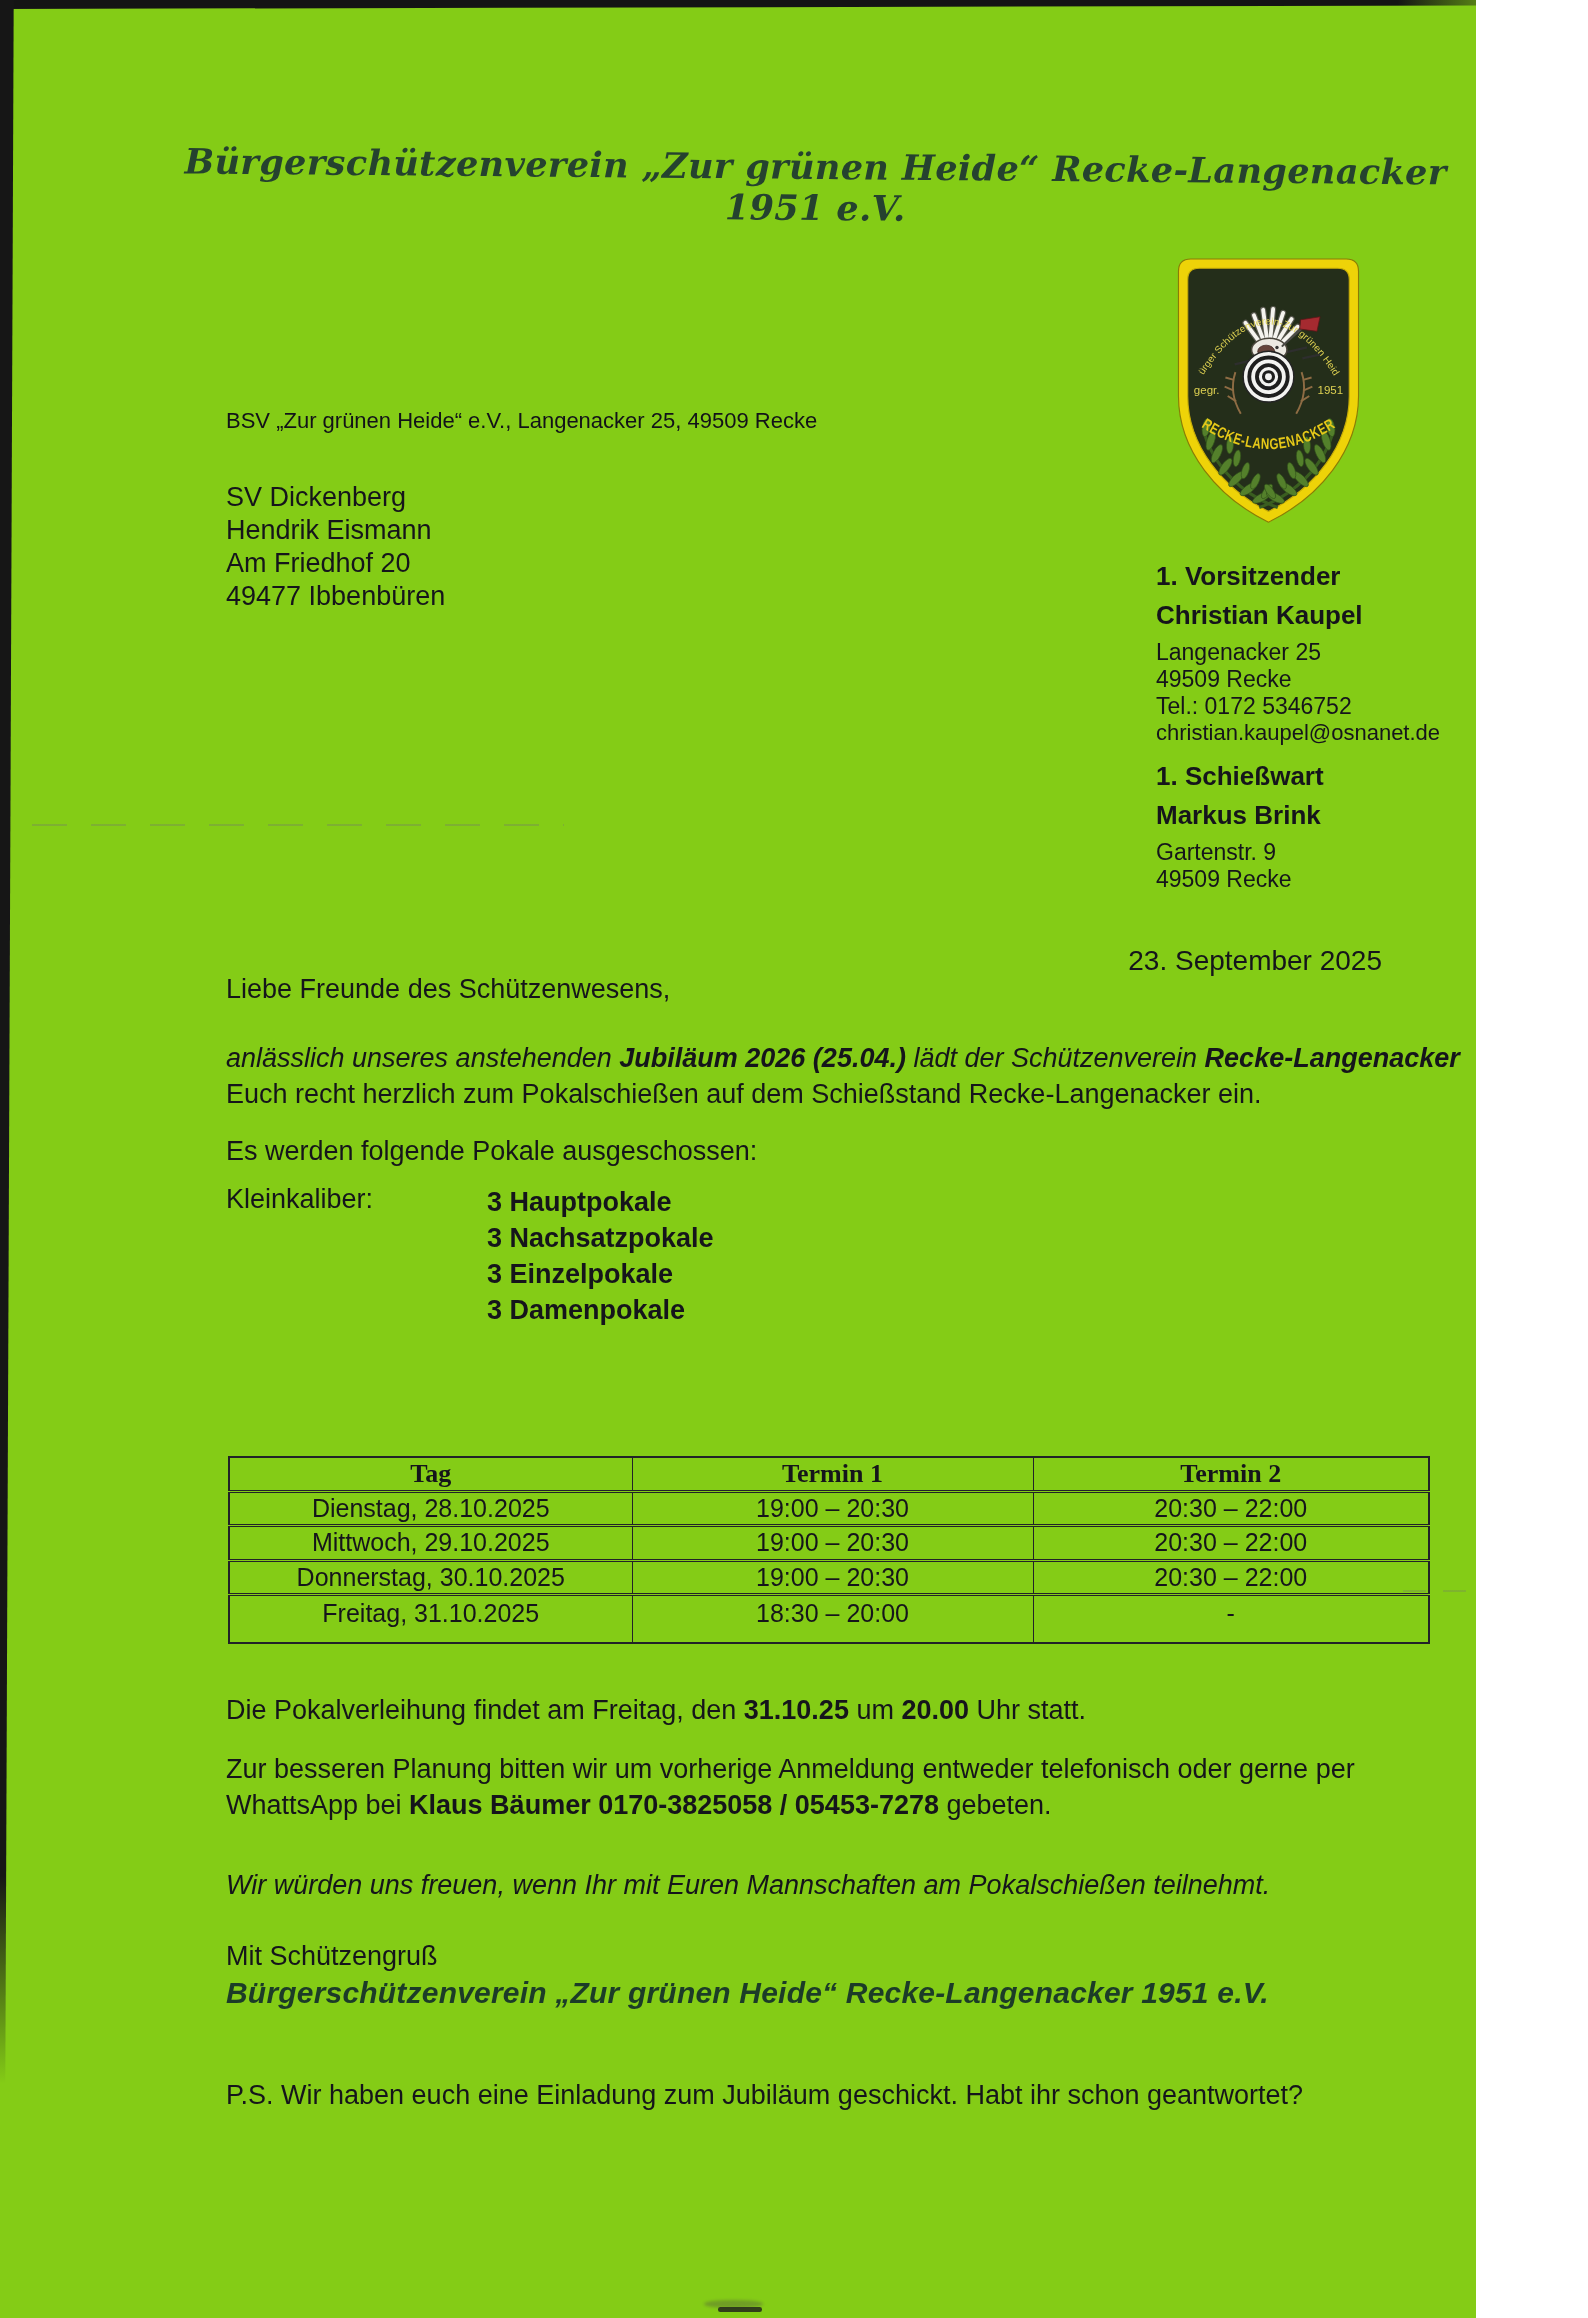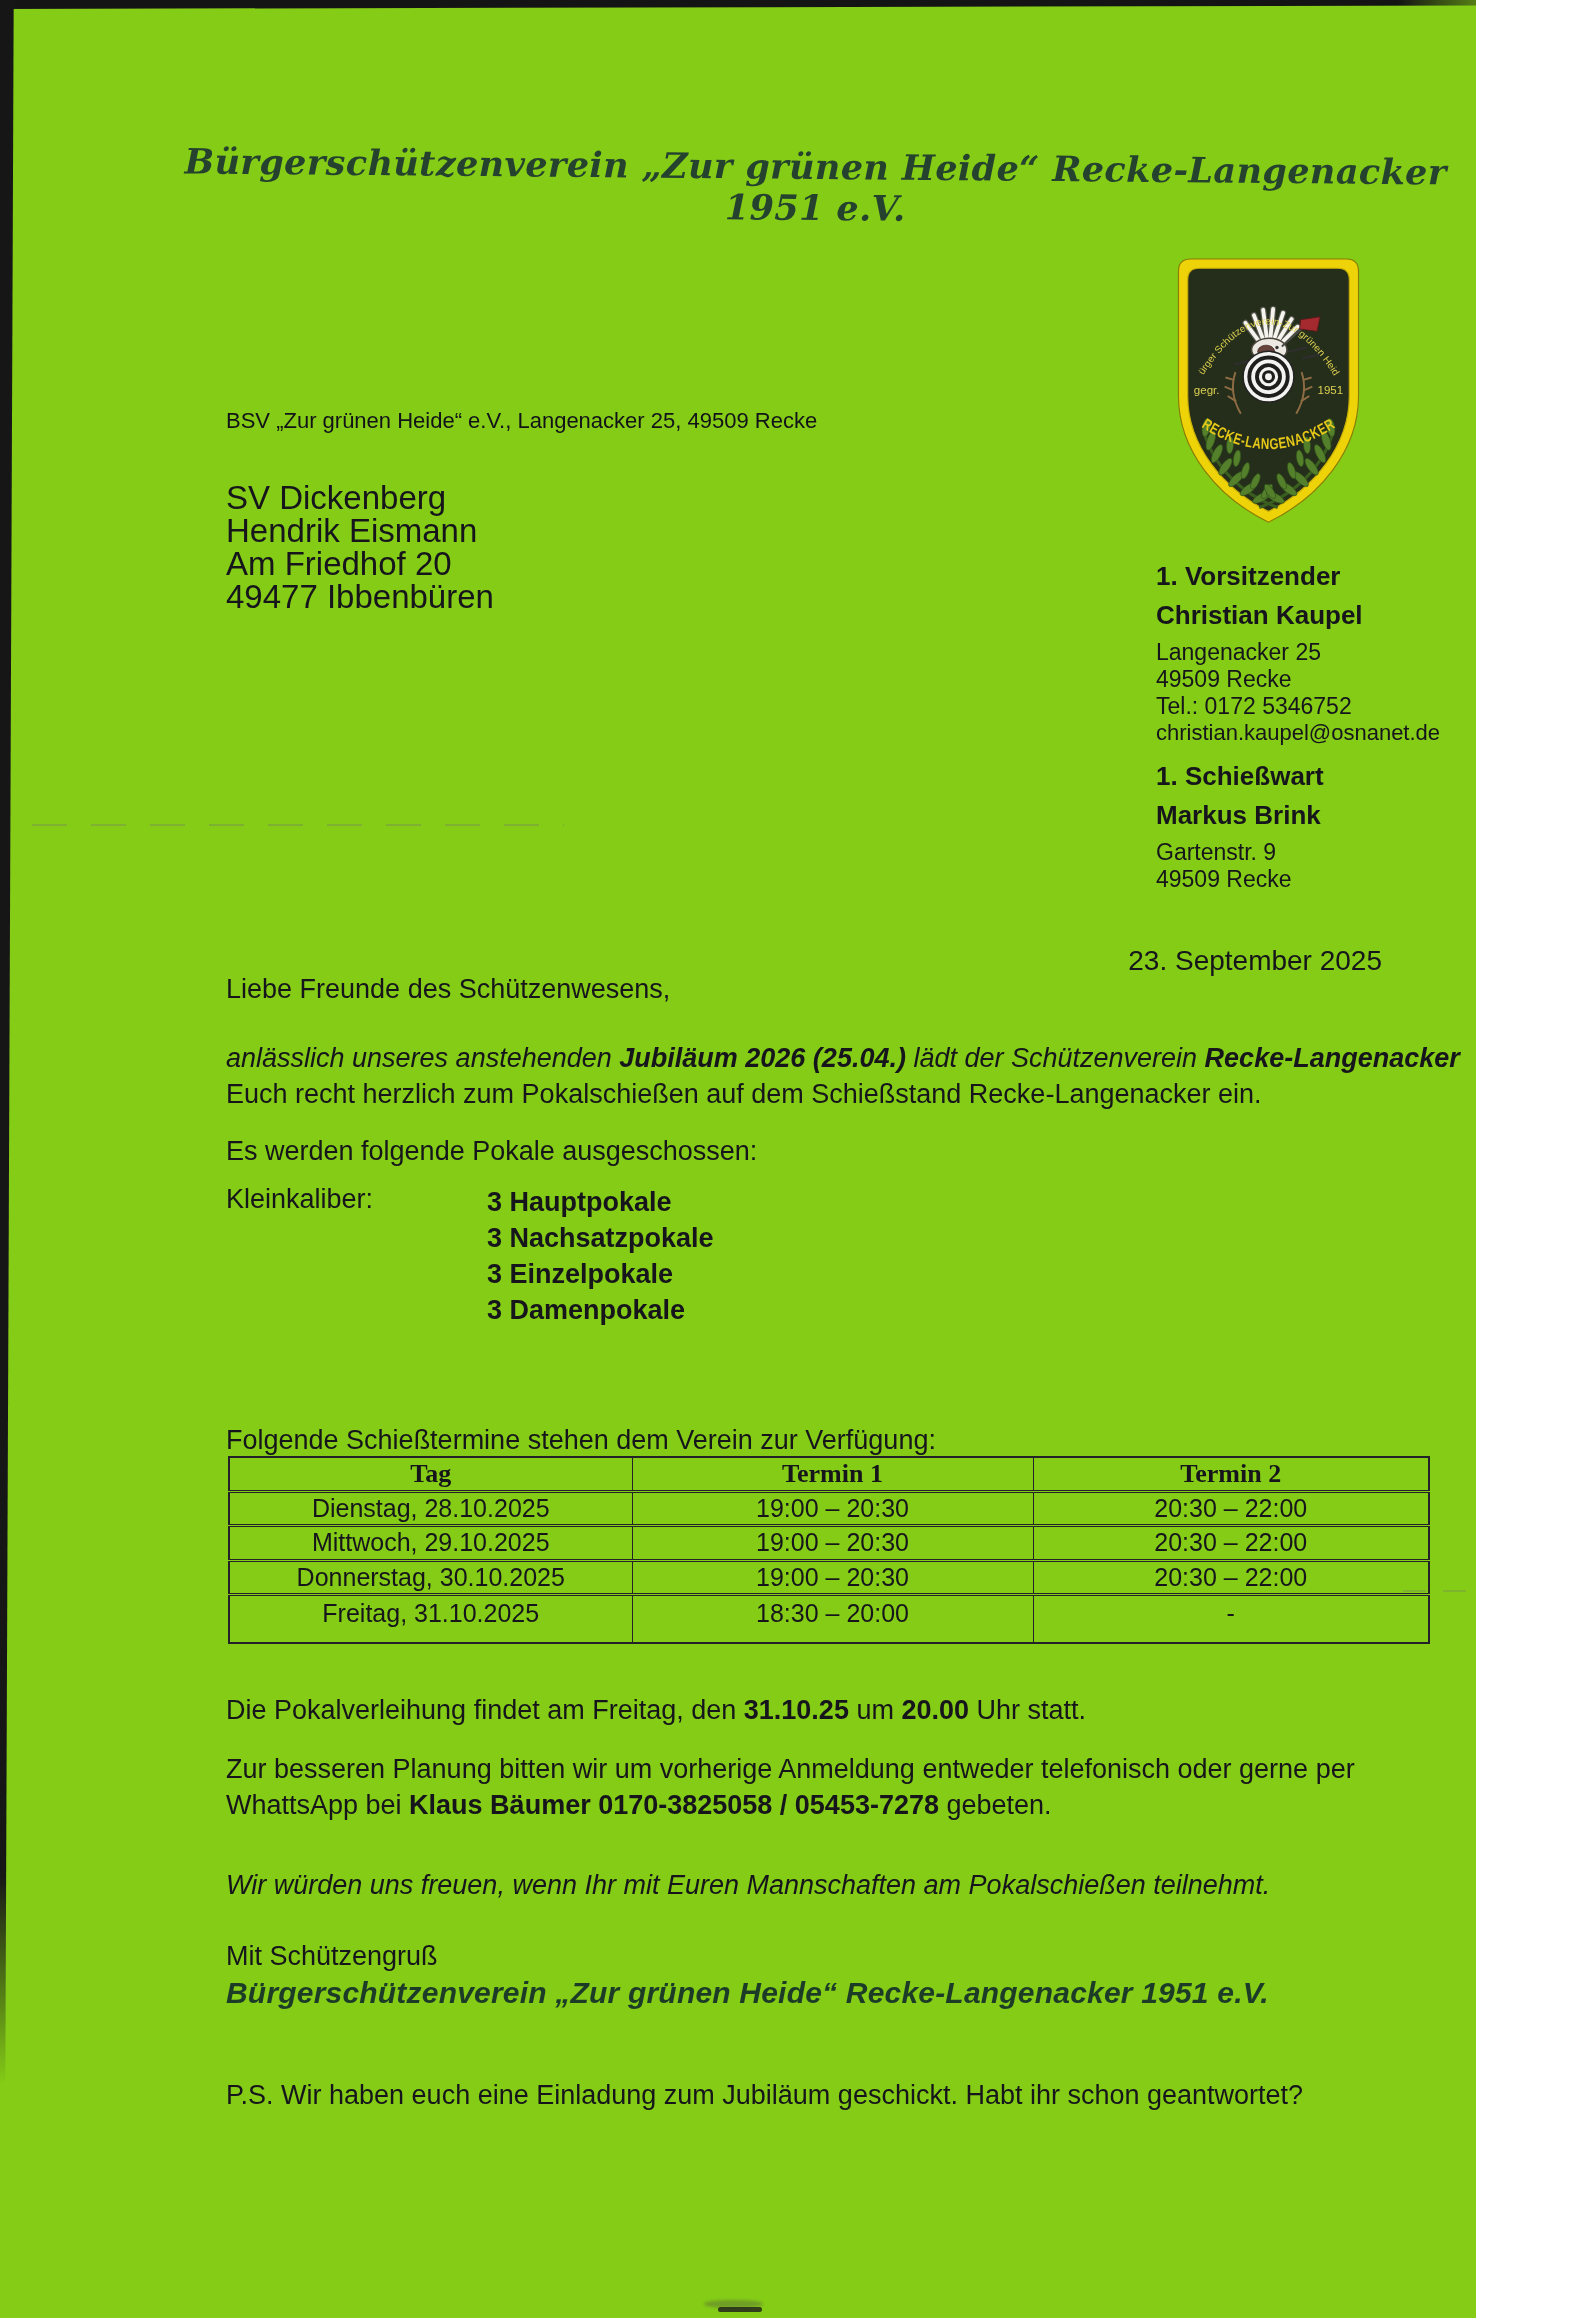--- a/index.html
+++ b/index.html
@@ -26,21 +26,21 @@
 
   
   .title{left:155px;top:146px;width:1321px;text-align:center;
     font-family:"DejaVu Serif","Liberation Serif",serif;font-style:italic;font-weight:bold;
     font-size:35px;color:#25422f;transform:rotate(0.5deg);letter-spacing:0.4px;}
 
   .crest{left:1168px;top:249px;width:201px;height:277px;}
 
   .sender{left:226px;top:408px;font-size:22px;color:#121219;}
 
-  .recipient{left:226px;top:481px;font-size:33px;line-height:33px;}
+  .recipient{left:226px;top:481px;font-size:27px;line-height:33px;}
 
   .contact{left:1156px;width:411px;}
   .c-role{font-size:26px;font-weight:bold;}
   .c-name{font-size:26px;font-weight:bold;}
   .c-small{font-size:23px;}
   .c-email{font-size:22px;}
 
   .date{left:989px;top:945px;width:393px;text-align:right;font-size:28px;}
   .salutation{left:226px;top:974px;font-size:27px;}
 
@@ -219,21 +219,20 @@
   <div class="abs bodyline pokale-head">Es werden folgende Pokale ausgeschossen:</div>
   <div class="abs bodyline pokale-cat">Kleinkaliber:</div>
   <div class="abs bodyline pokale-items">
     <div>3 Hauptpokale</div>
     <div>3 Nachsatzpokale</div>
     <div>3 Einzelpokale</div>
     <div>3 Damenpokale</div>
   </div>
 
 
-  <div class="abs bodyline sched-intro">Folgende Schießtermine stehen dem Verein zur Verfügung:</div>
   <table class="schedule">
     <colgroup>
         <col style="width:403px">
         <col style="width:401px">
         <col style="width:396px">
       </colgroup>
     <thead>
       <tr>
         <th>Tag</th>
         <th>Termin 1</th>

